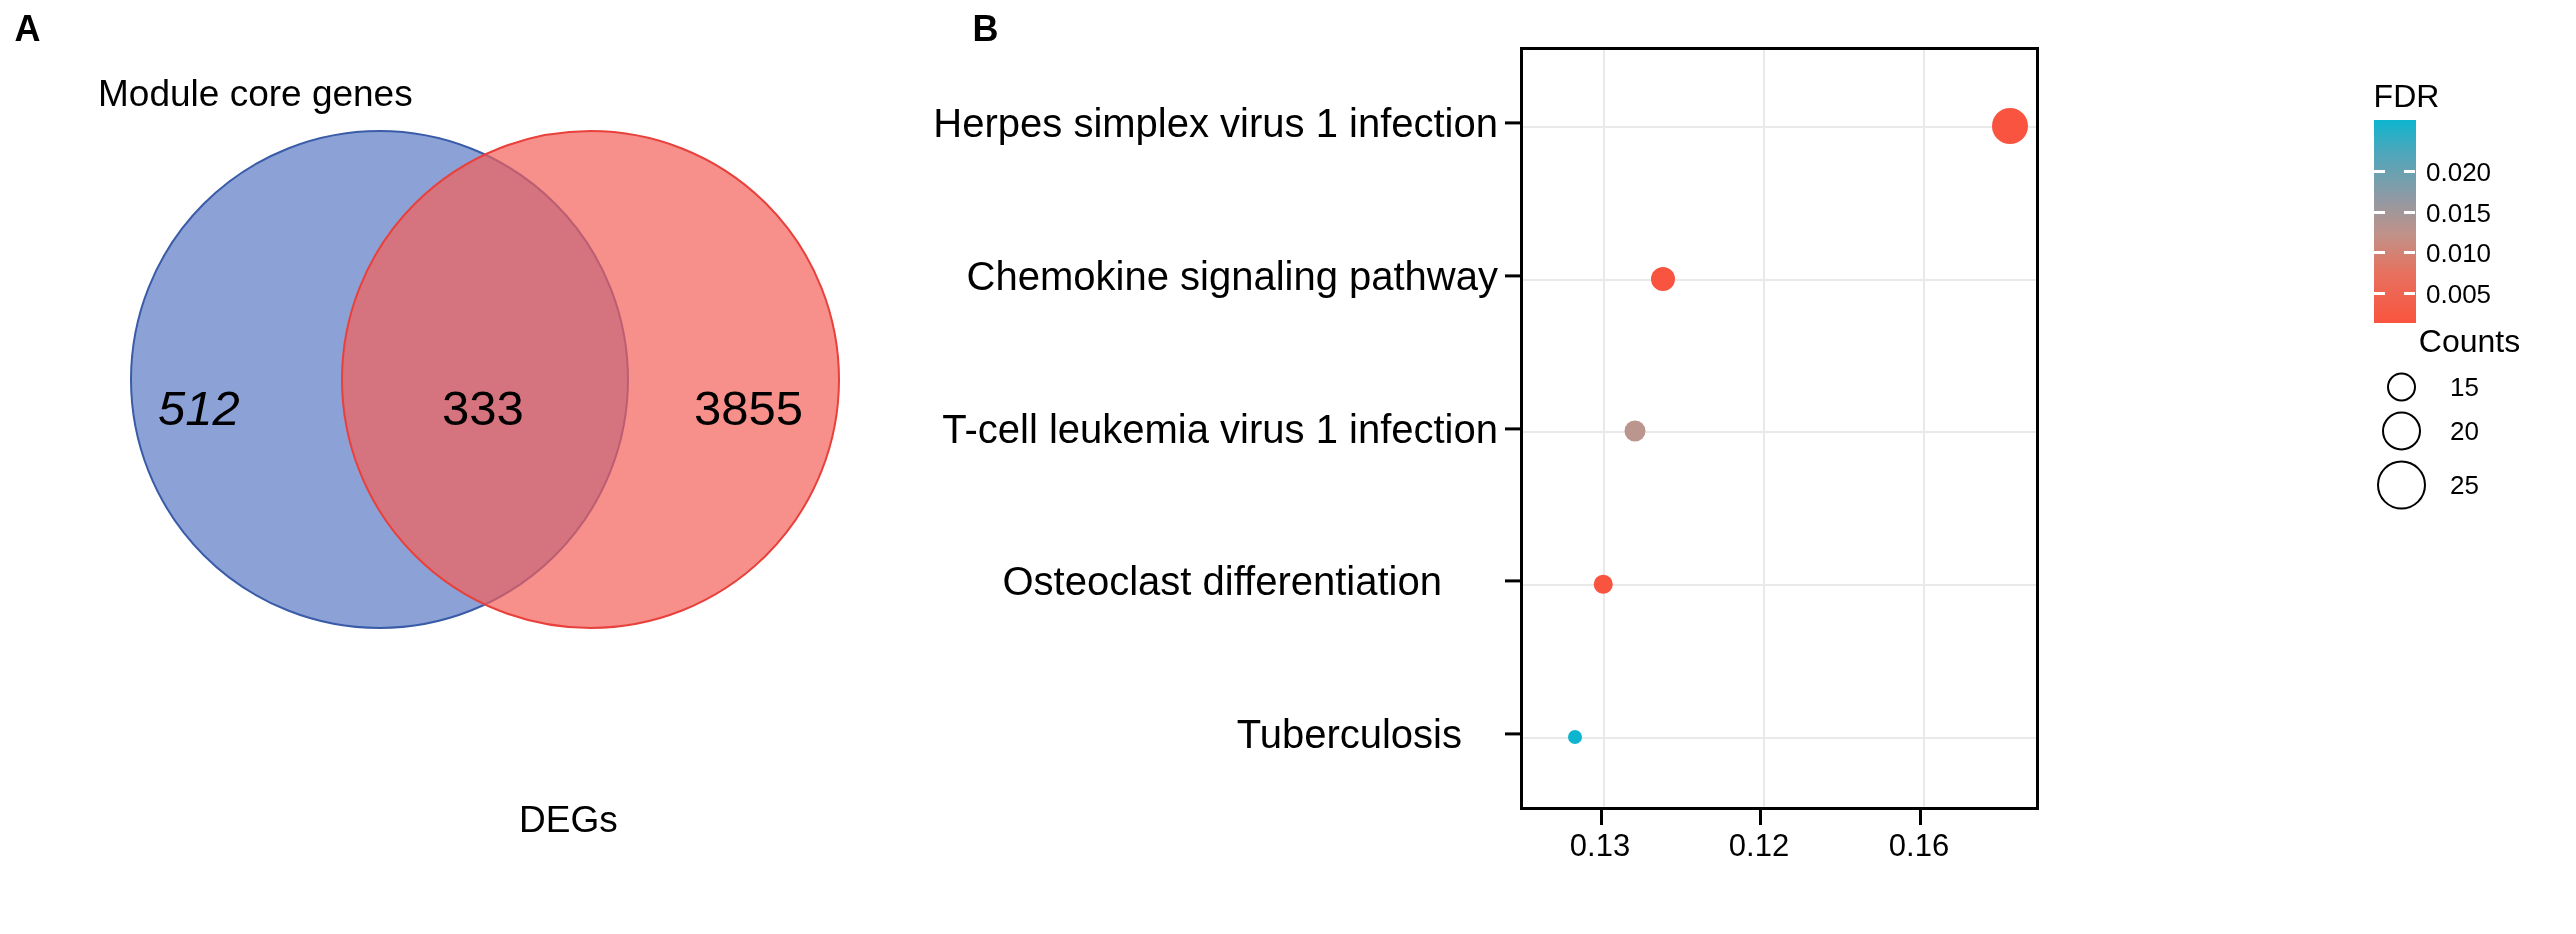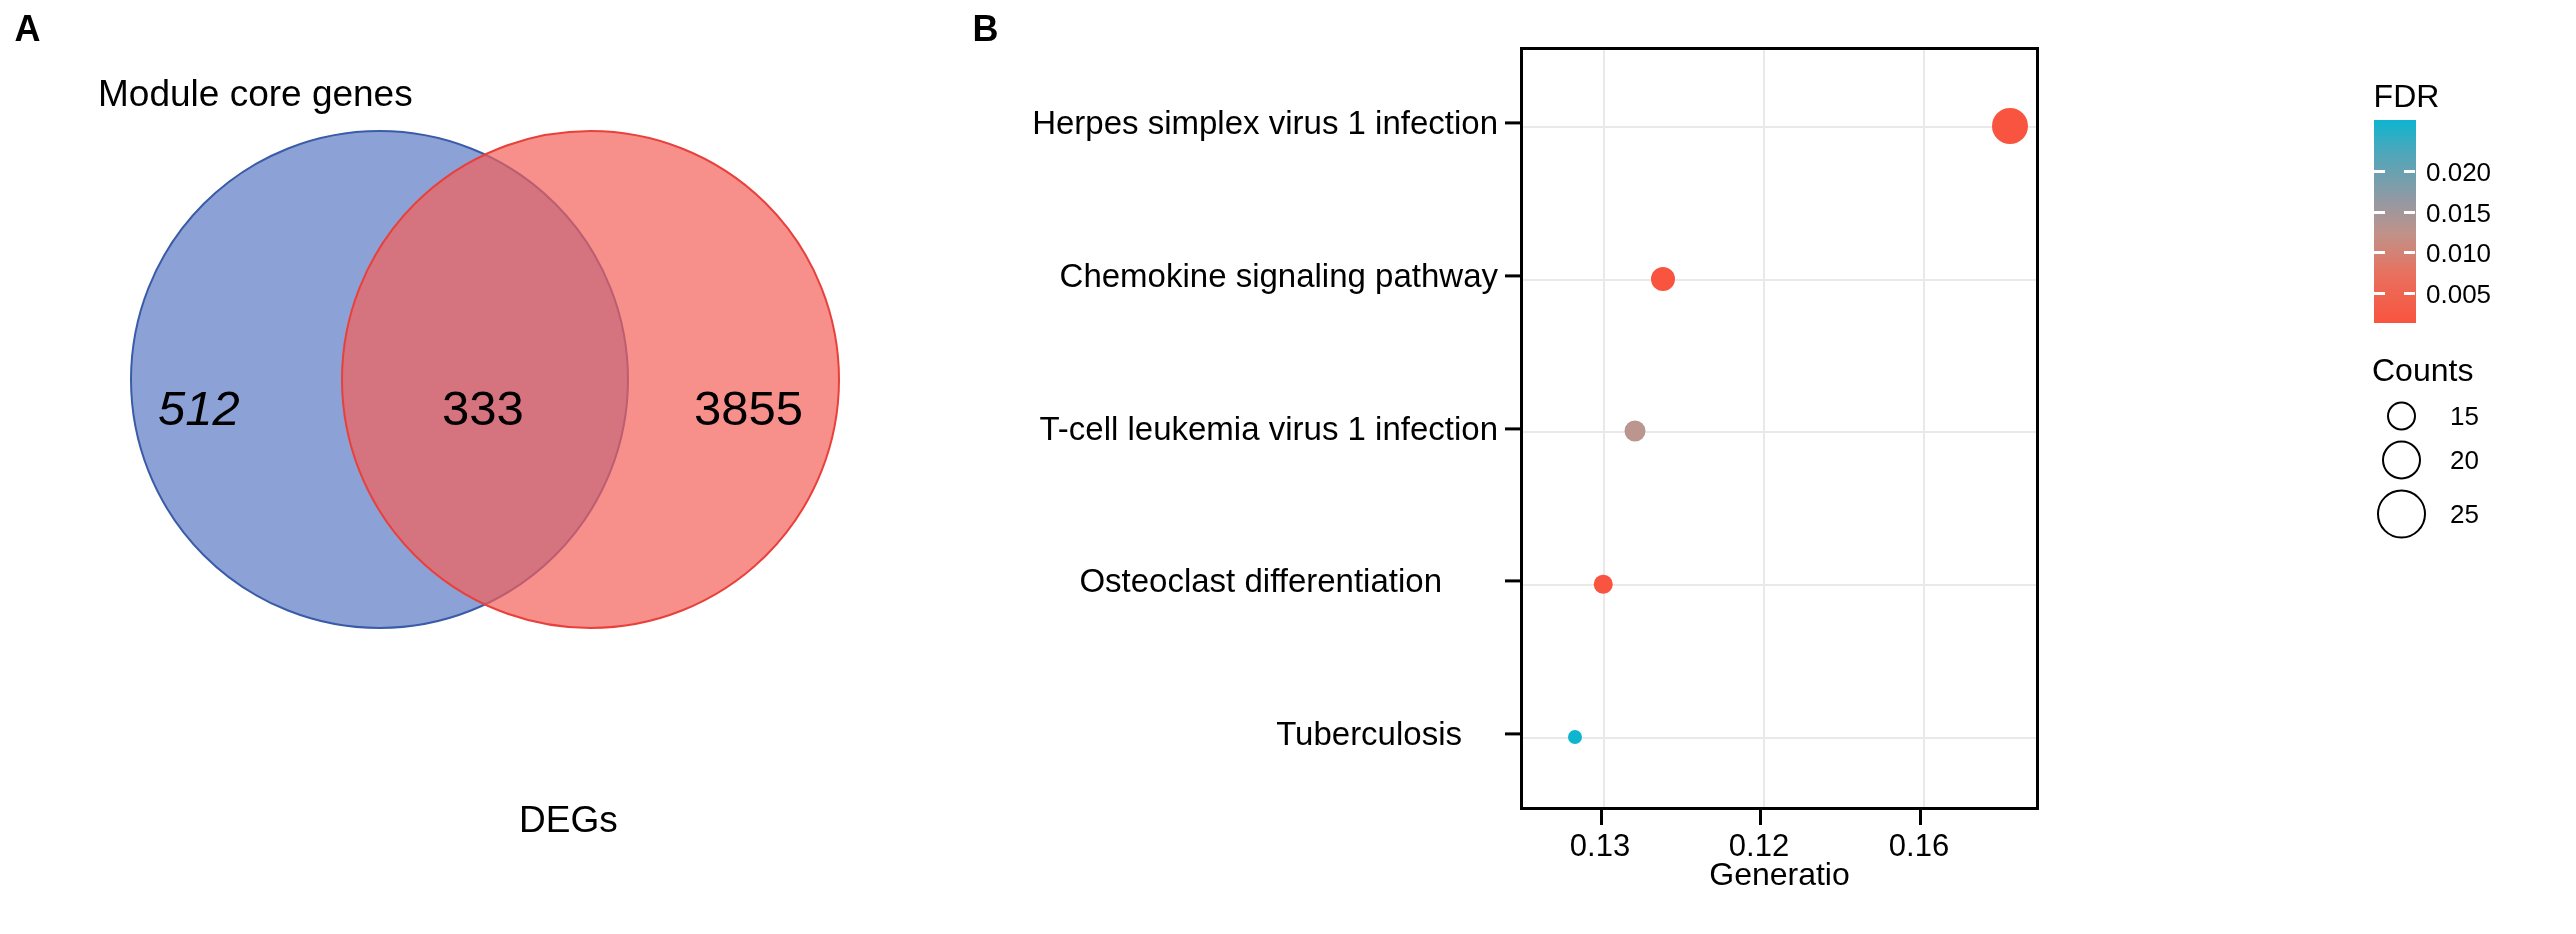--- a/index.html
+++ b/index.html
@@ -19,41 +19,41 @@
   .venn-count{position:absolute;font-size:49px;white-space:nowrap;z-index:5;}
 
   
   #panelB{position:absolute;left:958px;top:0;width:1618px;height:934px;}
   #plot-title{position:absolute;left:438px;top:8px;width:649px;text-align:center;
       font-size:32px;}
   #plot-frame{position:absolute;left:562px;top:47px;width:519px;height:763px;
       border:3.2px solid #000;background:#fff;box-sizing:border-box;}
   .grid-v{position:absolute;top:0;bottom:0;width:2.4px;background:#e9e9e9;}
   .grid-h{position:absolute;left:0;right:0;height:2.4px;background:#e9e9e9;}
-  .ylabel{position:absolute;right:0;font-size:33px;
+  .ylabel{position:absolute;right:0;font-size:40px;
       white-space:nowrap;transform:translateY(-50%);}
   .ytick{position:absolute;width:14.6px;height:3.2px;background:#000;
       transform:translateY(-50%);}
   .xtick{position:absolute;width:3.2px;height:14.6px;background:#000;}
   .xlabel{position:absolute;font-size:31px;transform:translateX(-50%);}
   #x-axis-title{position:absolute;width:519px;text-align:center;font-size:32px;}
   .dot{position:absolute;border-radius:50%;transform:translate(-50%,-50%);}
 
   
   #legend{position:absolute;left:1414px;top:78px;width:205px;}
   .legend-title{font-size:32px;margin:0 0 4.9px 1.6px;}
   #fdr-wrap{position:relative;height:203px;width:195px;}
   #fdr-bar{position:absolute;left:1.6px;top:0;width:42px;height:203px;
       background:linear-gradient(to bottom,#0db5cf 0%,#46a8bd 14%,
                  #8e9aa5 38%,#c09289 56%,#e8705e 76%,#f9543f 100%);}
   .fdr-tick{position:absolute;left:1.6px;width:11.4px;height:3.2px;background:#fff;}
   .fdr-tick.r{left:32px;}
   .fdr-val{position:absolute;left:54px;font-size:26px;transform:translateY(-50%);
       white-space:nowrap;}
-  #counts-wrap{position:relative;margin-top:29px;width:195px;}
+  #counts-wrap{position:relative;width:195px;text-align:center;}
   #counts-title{font-size:32px;margin:0 0 8px 0;}
   .count-row{position:relative;height:44px;}
   .count-circle{position:absolute;left:6.5px;top:50%;transform:translate(0,-50%);
       border:2.4px solid #000;border-radius:50%;background:#fff;box-sizing:border-box;}
   .count-val{position:absolute;left:78px;top:50%;transform:translateY(-50%);
       font-size:26px;}
 </style>
 </head>
 <body>
 
@@ -107,21 +107,20 @@
 
   <div id="x-axis-group">
       <div class="xtick" style="left: 642px; top: 810px;"></div>
       <div class="xlabel" style="left: 642px; top: 828px;">0.13</div>
       <div class="xtick" style="left: 801px; top: 810px;"></div>
       <div class="xlabel" style="left: 801px; top: 828px;">0.12</div>
       <div class="xtick" style="left: 961px; top: 810px;"></div>
       <div class="xlabel" style="left: 961px; top: 828px;">0.16</div>
     </div>
 
-  <div id="x-axis-title" style="left:562px;top:856px;">Generatio</div>
 
   <div id="legend">
     <div class="legend-title">FDR</div>
     <div id="fdr-wrap">
       <div id="fdr-bar"></div>
       <div id="fdr-ticks">
           <div class="fdr-tick " style="top: 50px;"></div>
           <div class="fdr-tick r" style="top: 50px;"></div>
           <div class="fdr-val" style="top: 52px;">0.020</div>
           <div class="fdr-tick " style="top: 91px;"></div>

